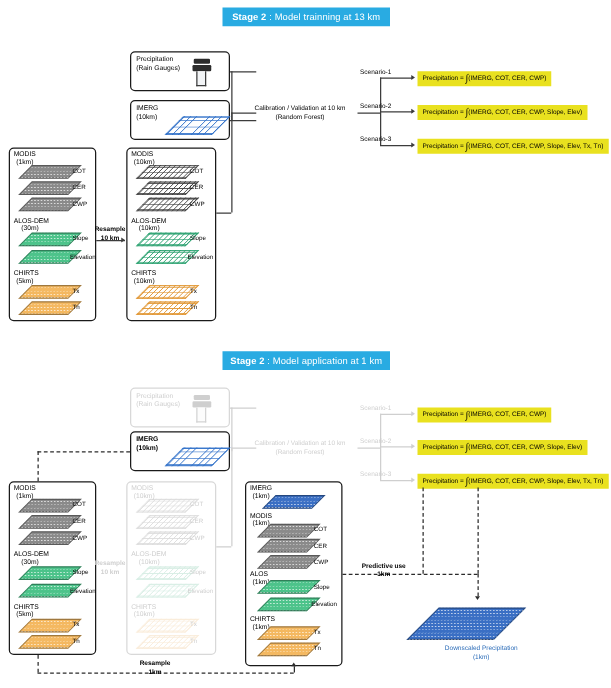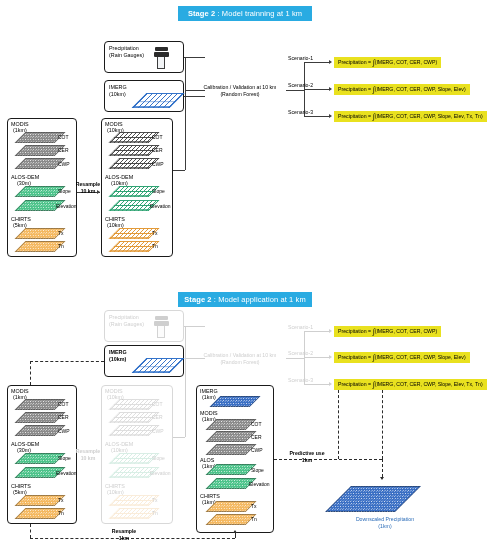--- a/index.html
+++ b/index.html
@@ -102,21 +102,21 @@
     border-left:2.5px solid transparent;
     border-right:2.5px solid transparent;
     border-top:3.5px solid #2b2b2b;
   }
   .blue-cap { color:#2b6cb8; }
 </style>
 </head>
 <body>
 
 <div class="stage-header" style="left:178px; top:6px; width:134px;">
-  <span class="sn">Stage 2</span><span> : Model trainning at 1 km</span>
+  <span class="sn">Stage 2</span><span> : Model trainning at 13 km</span>
 </div>
 
 <div class="panel" style="left:104px; top:41px; width:80px; height:32px;">
   <div class="panel-label" style="left:4px; top:3px;">Precipitation</div>
   <div class="panel-label" style="left:4px; top:9.5px;">(Rain Gauges)</div>
   <div class="gauge-body" style="left:46px; top:5px;">
     <div style="position:absolute; left:4px; top:0; width:13px; height:4px; background:#2b2b2b; border-radius:1px;"></div>
     <div style="position:absolute; left:3px; top:5px; width:15px; height:5px; background:#2b2b2b; border-radius:1px;"></div>
     <div style="position:absolute; left:6px; top:10px; width:8px; height:12px; border:1px solid #3c3c3c; border-top:none; background:#f2f4f6;"></div>
   </div>
@@ -215,21 +215,21 @@
   <div class="panel-label" style="left:5px; top:103px;">(10km)</div>
   <div class="tile mesh-orange" style="left:12px; top:109px; width:40px; height:11px;"></div>
   <div class="layer-name" style="left:50px; top:111px;">Tx</div>
   <div class="tile mesh-orange" style="left:12px; top:122px; width:40px; height:11px;"></div>
   <div class="layer-name" style="left:50px; top:124px;">Tn</div>
 </div>
 
 <div class="conn" style="left:173px; top:170px; width:12px; height:.8px;"></div>
 <div class="conn" style="left:185px; top:90px; width:.8px; height:80px;"></div>
 
-<div class="stage-header" style="left:178px; top:292px; width:134px;">
+<div class="stage-header" style="left:178px; top:281px; width:134px;">
   <span class="sn">Stage 2</span><span> : Model application at 1 km</span>
 </div>
 
 <div class="panel faded" style="left:104px; top:310px; width:80px; height:32px;">
   <div class="panel-label faded-text" style="left:4px; top:3px;">Precipitation</div>
   <div class="panel-label faded-text" style="left:4px; top:9.5px;">(Rain Gauges)</div>
   <div class="gauge-body" style="left:46px; top:5px; opacity:.22;">
     <div style="position:absolute; left:4px; top:0; width:13px; height:4px; background:#2b2b2b; border-radius:1px;"></div>
     <div style="position:absolute; left:3px; top:5px; width:15px; height:5px; background:#2b2b2b; border-radius:1px;"></div>
     <div style="position:absolute; left:6px; top:10px; width:8px; height:12px; border:1px solid #3c3c3c; border-top:none; background:#f2f4f6;"></div>

